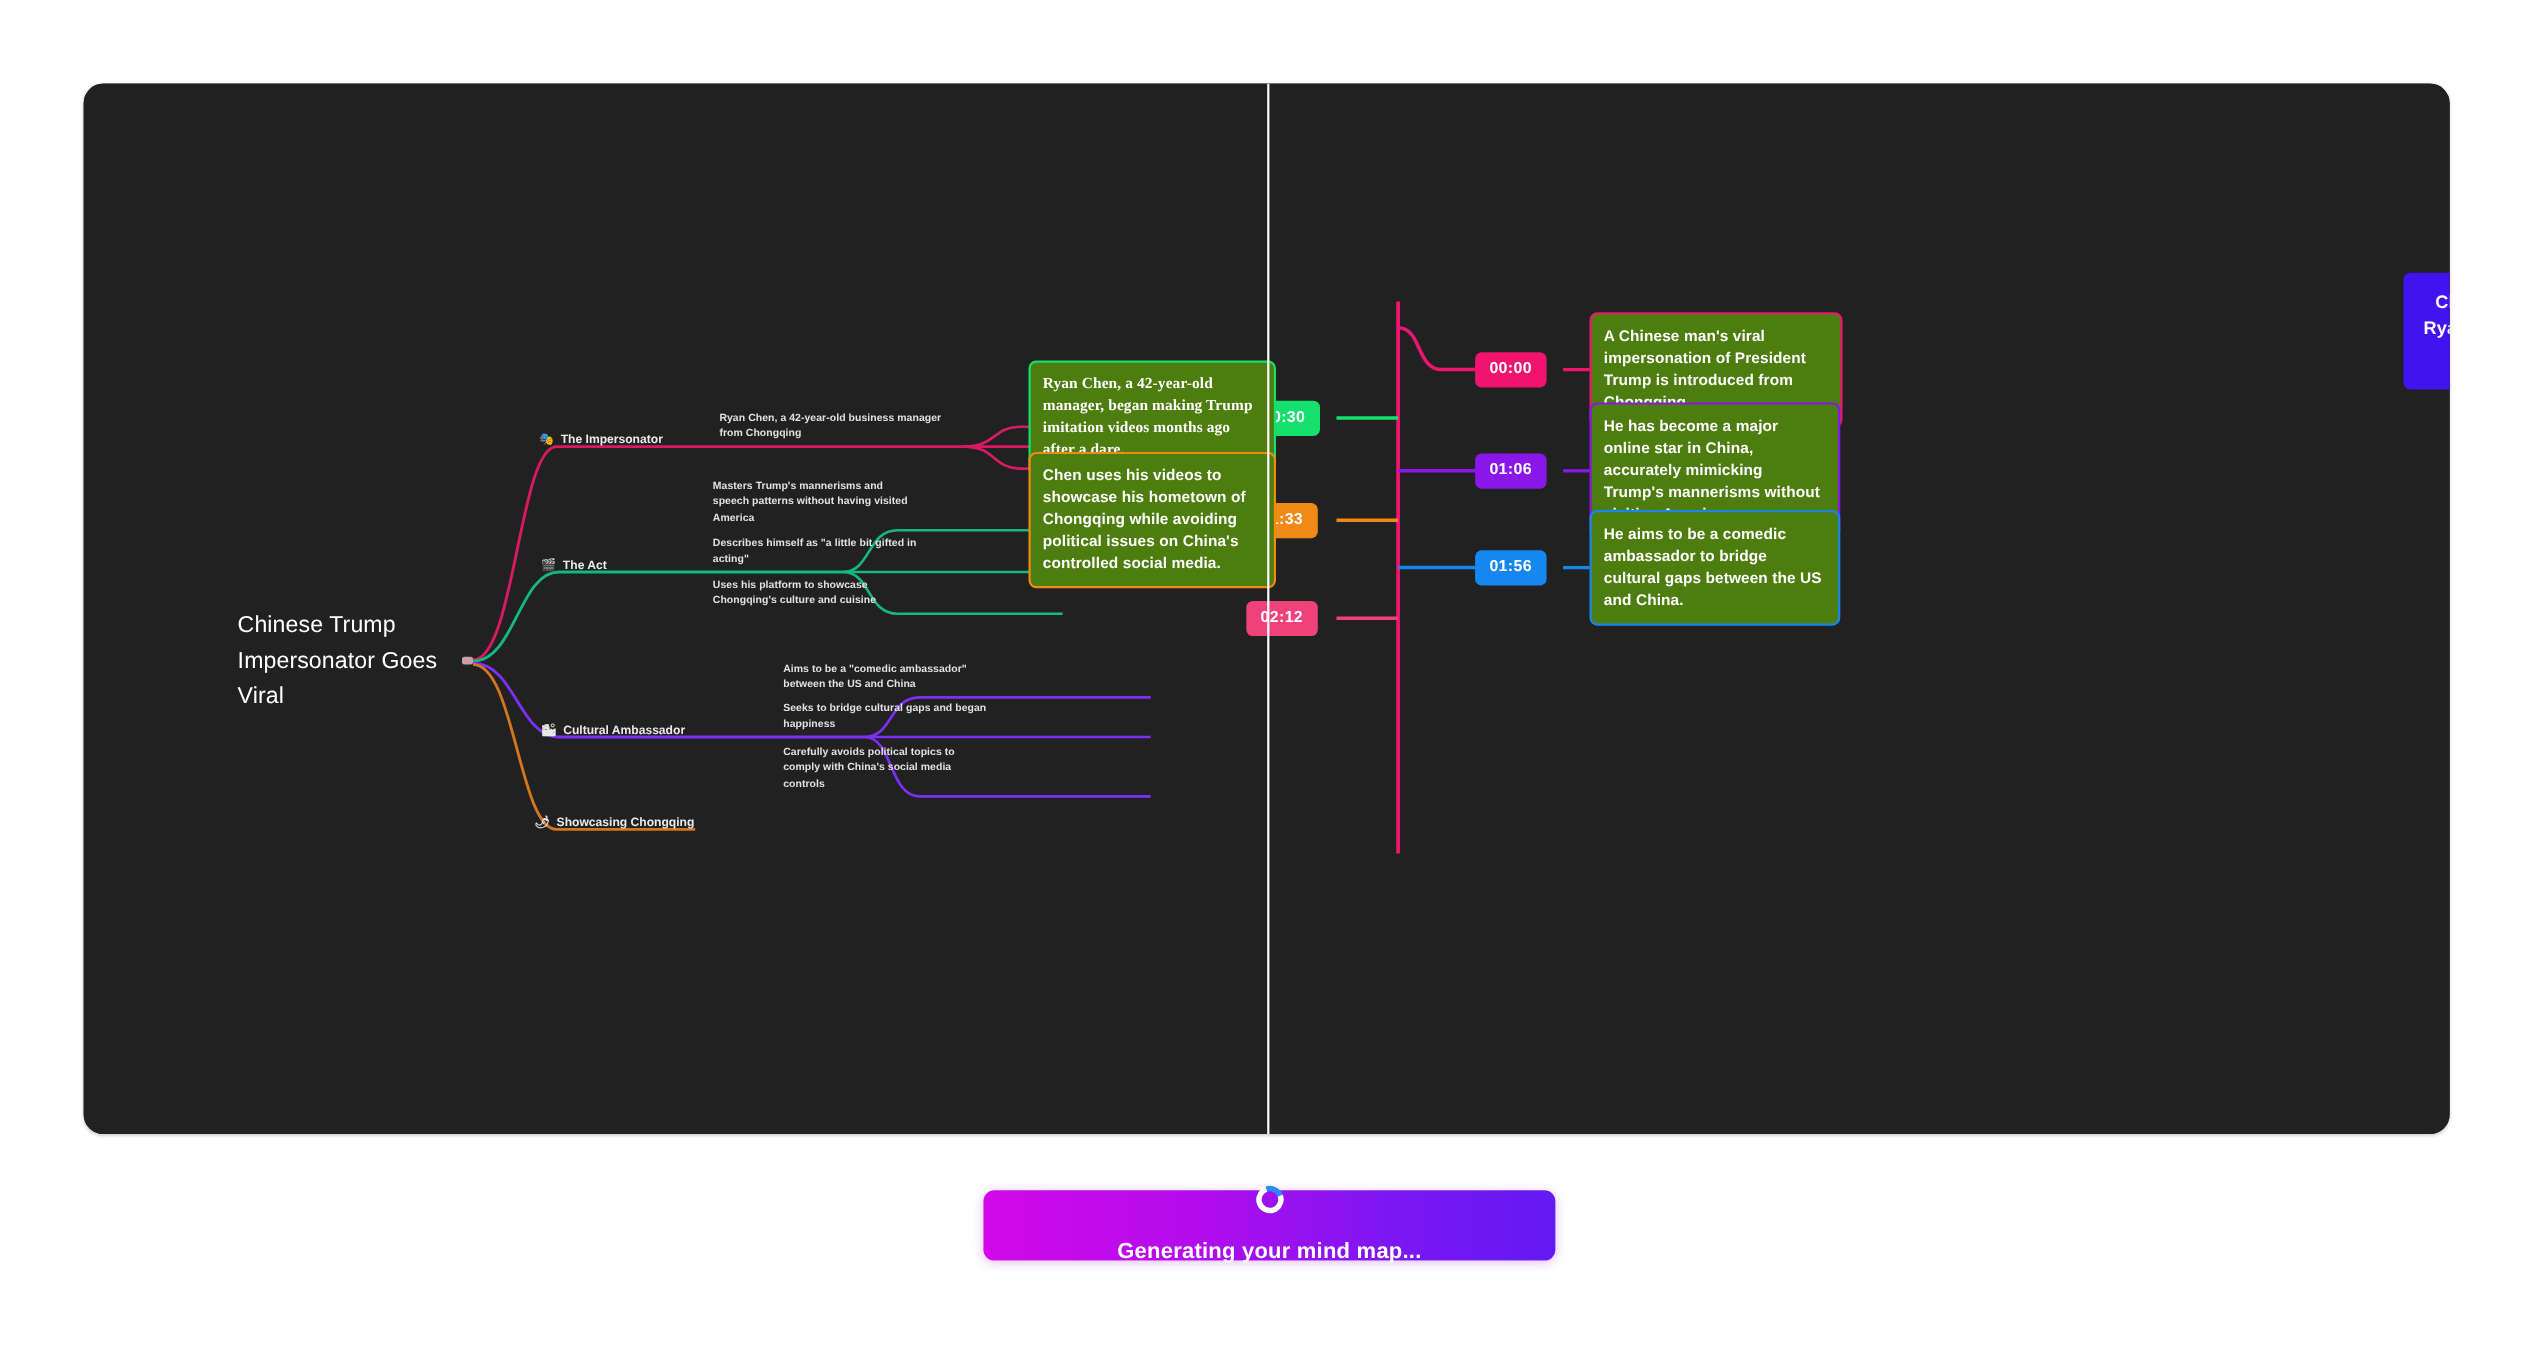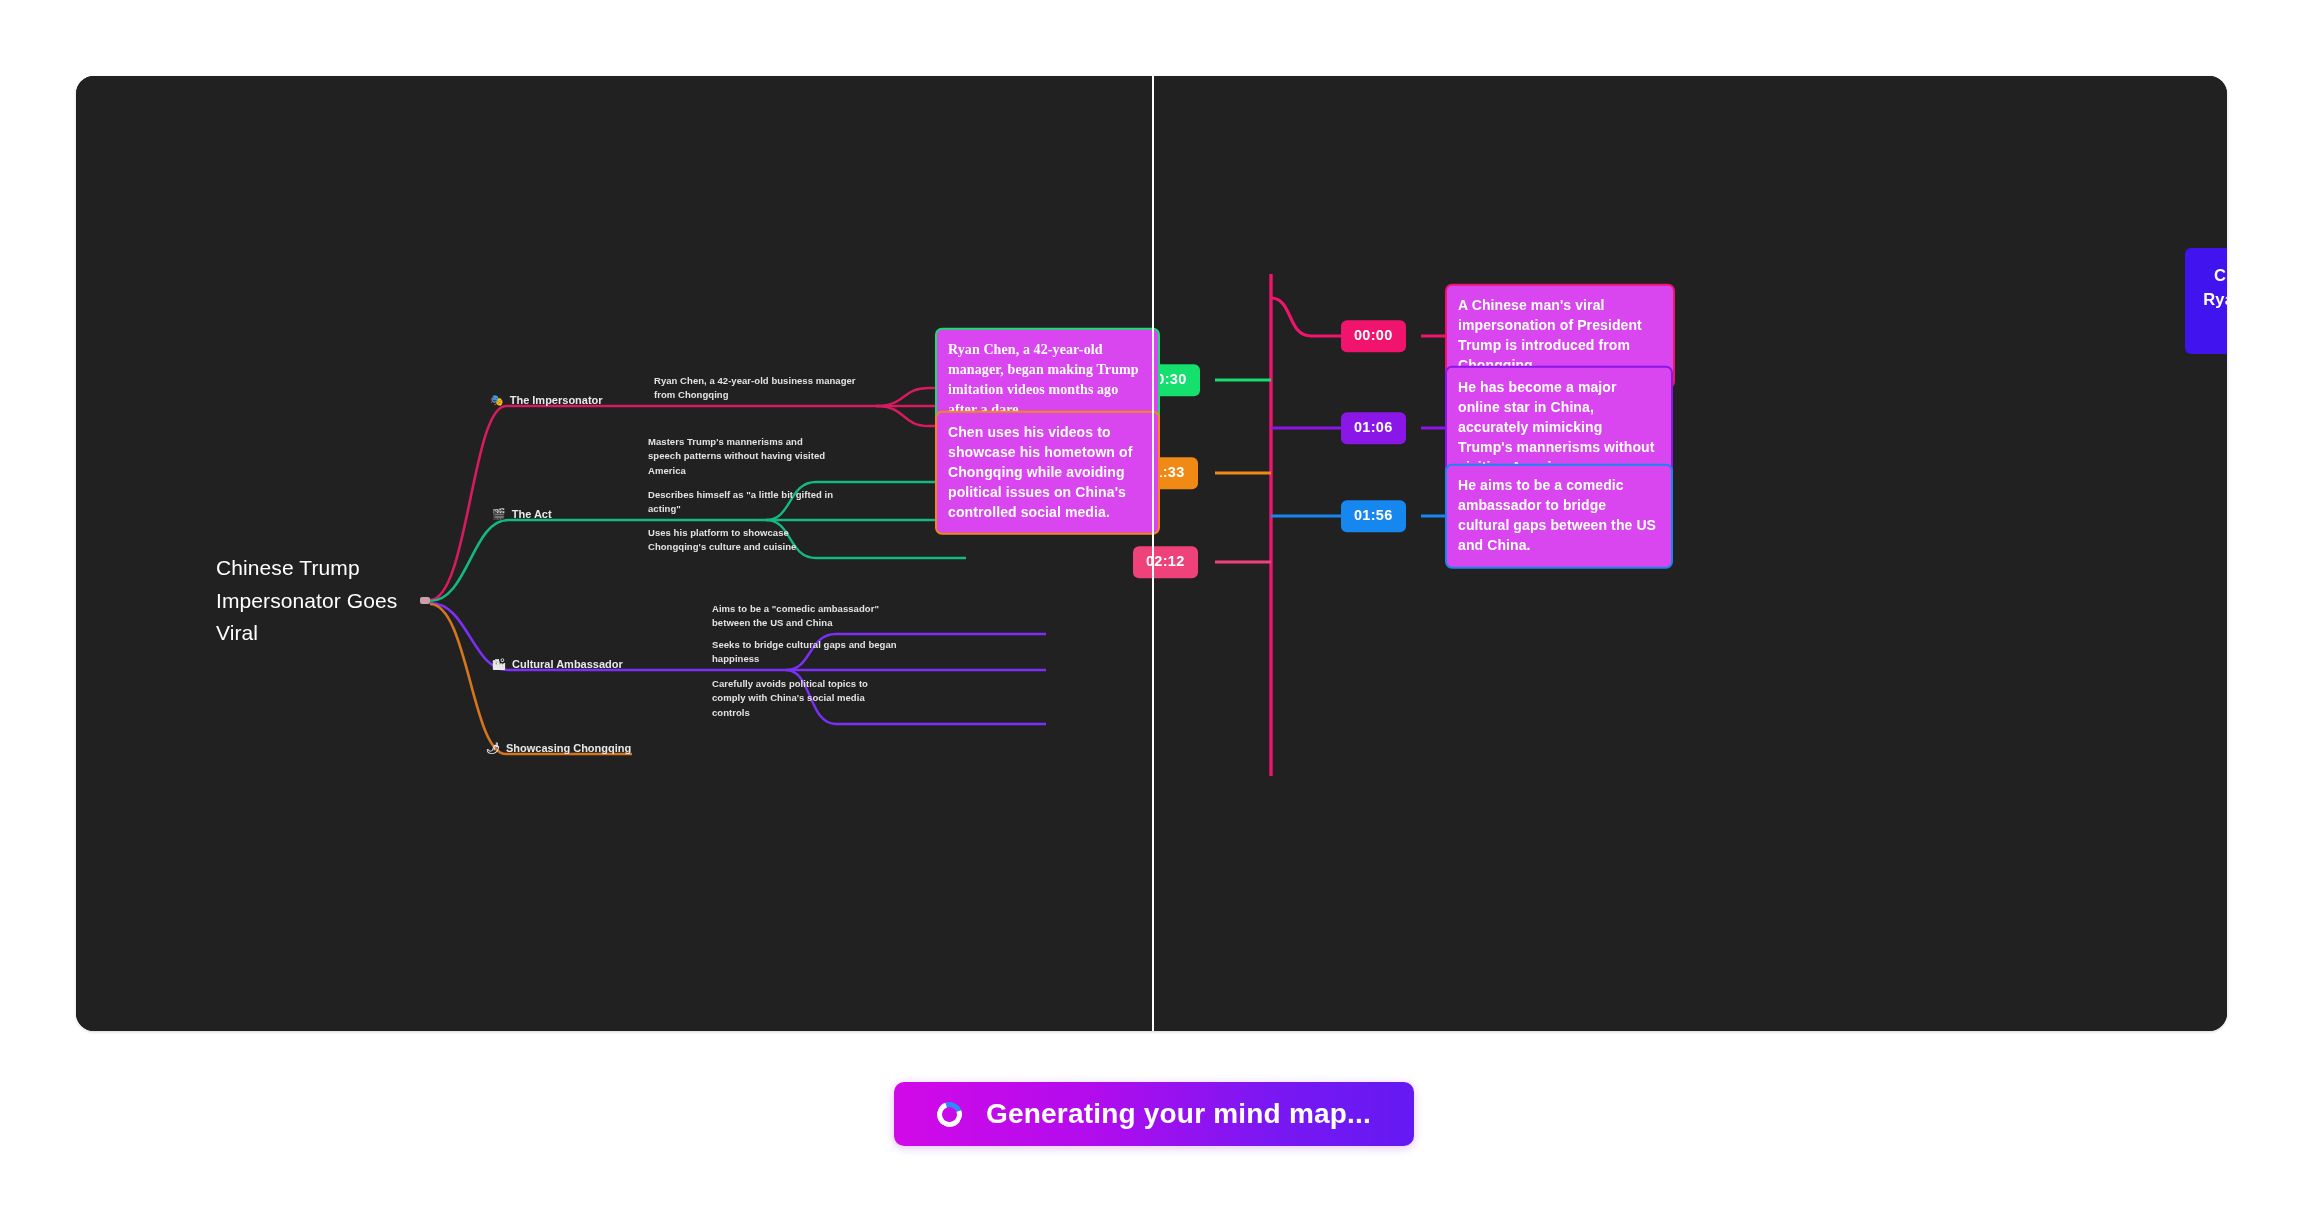--- a/index.html
+++ b/index.html
@@ -94,46 +94,47 @@
     font-weight: 700;
     letter-spacing: .3px;
     line-height: 1;
     white-space: nowrap;
     transform: translateY(-50%);
   }
 
   .leafbox {
     position: absolute;
     padding: 10px 11px 11px;
-    background: #d946ef;
+    background: #4d7c0f;
     border: 2px solid #0369a1;
     border-radius: 7px;
     color: #fff;
     font-size: 14px;
     font-weight: 600;
     line-height: 1.42;
     letter-spacing: .1px;
     transform: translateY(-50%);
   }
 
   
   .gen-btn {
     position: absolute;
     left: 894px; top: 1082px;
     width: 520px; height: 64px;
     border: none;
     border-radius: 10px;
     background: linear-gradient(90deg, #d209e8 0%, #b20ced 38%, #7b17f2 72%, #6419f3 100%);
     color: #ffffff;
-    font-size: 28px;
+    font-size: 20px;
     font-weight: 700;
     letter-spacing: .2px;
     display: flex; align-items: center; justify-content: center; gap: 24px;
     cursor: pointer;
     box-shadow: 0 2px 10px rgba(150,20,220,.25);
+    flex-direction: column;
   }
   .spinner {
     width: 25px; height: 25px; border-radius: 50%;
     border: 5px solid #ffffff;
     border-top-color: #2e8bff;
     flex: 0 0 auto;
     transform: rotate(25deg);
   }
 </style>
 </head>

